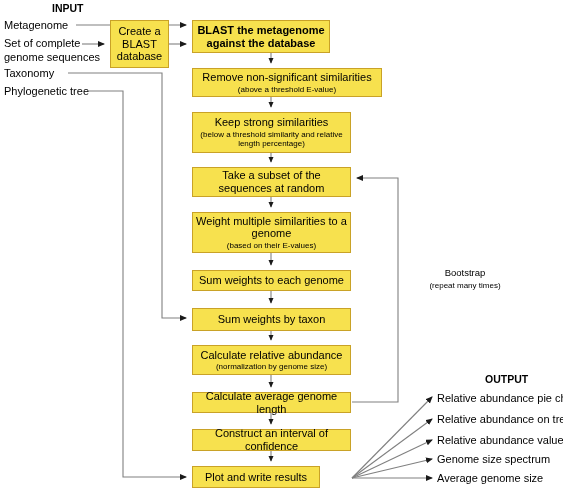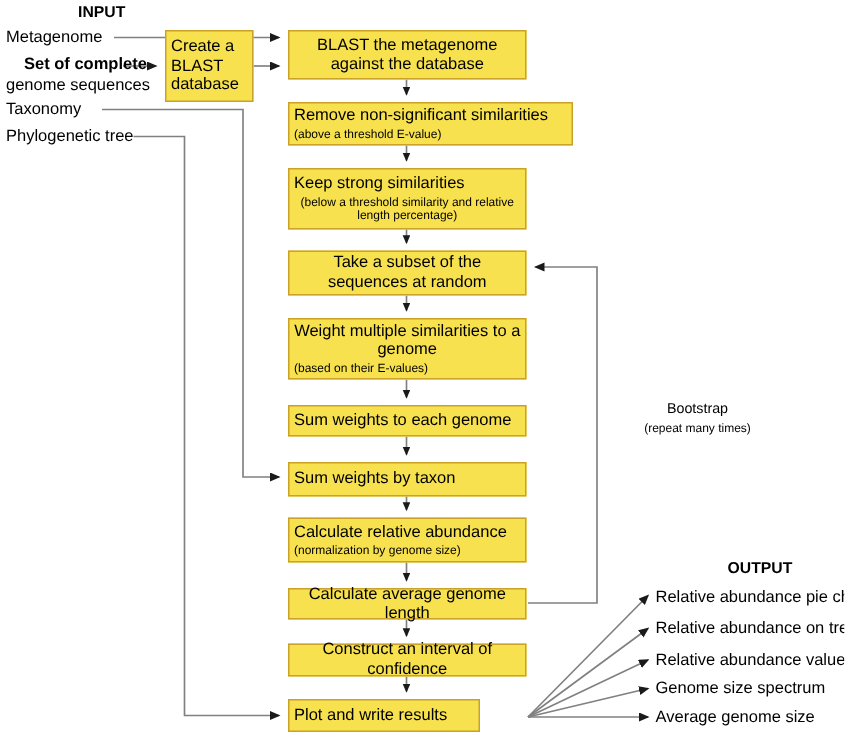--- a/index.html
+++ b/index.html
@@ -23,21 +23,21 @@
     height: 490px;
     pointer-events: none;
   }
   .node {
     position: absolute;
     box-sizing: border-box;
     background: #f7e14e;
     border: 1px solid #c9a227;
     display: flex;
     flex-direction: column;
-    align-items: flex-start;
+    align-items: center;
     justify-content: center;
     text-align: center;
     color: #000000;
     line-height: 1.15;
   }
   .node .main {
     font-size: 11px;
     padding: 0 3px;
   }
   .node .sub {
@@ -115,32 +115,32 @@
 
     <path d="M352,478 L432,397" stroke="#808080" stroke-width="1.1" fill="none" marker-end="url(#ah)"></path>
     <path d="M352,478 L432,419" stroke="#808080" stroke-width="1.1" fill="none" marker-end="url(#ah)"></path>
     <path d="M352,478 L432,440" stroke="#808080" stroke-width="1.1" fill="none" marker-end="url(#ah)"></path>
     <path d="M352,478 L432,459" stroke="#808080" stroke-width="1.1" fill="none" marker-end="url(#ah)"></path>
     <path d="M352,478 L432,478" stroke="#808080" stroke-width="1.1" fill="none" marker-end="url(#ah)"></path>
   </svg>
 
   <div class="hdr" style="left:4px; top:2px;">INPUT</div>
   <div class="lbl" style="left:4px; top:18px;">Metagenome</div>
-  <div class="lbl" style="left:16px; top:36px;font-weight:bold;">Set of complete</div>
+  <div class="lbl" style="left:4px; top:36px;">Set of complete</div>
   <div class="lbl" style="left:4px; top:50px;">genome sequences</div>
   <div class="lbl" style="left:4px; top:66px;">Taxonomy</div>
   <div class="lbl" style="left:4px; top:84px;">Phylogenetic tree</div>
 
   <div class="node" style="left:110px; top:20px; width:59px; height:48px;">
     <div class="main">Create a</div>
     <div class="main">BLAST</div>
     <div class="main">database</div>
   </div>
 
-  <div class="node" style="left:192px; top:20px; width:159px; height:33px;">
+  <div class="node" style="left:192px; top:20px; width:138px; height:33px;font-weight:bold;">
     <div class="main">BLAST the metagenome against the database</div>
   </div>
 
   <div class="node" style="left:192px; top:68px; width:190px; height:29px;">
     <div class="main">Remove non-significant similarities</div>
     <div class="sub">(above a threshold E-value)</div>
   </div>
 
   <div class="node" style="left:192px; top:112px; width:159px; height:41px;">
     <div class="main">Keep strong similarities</div>

